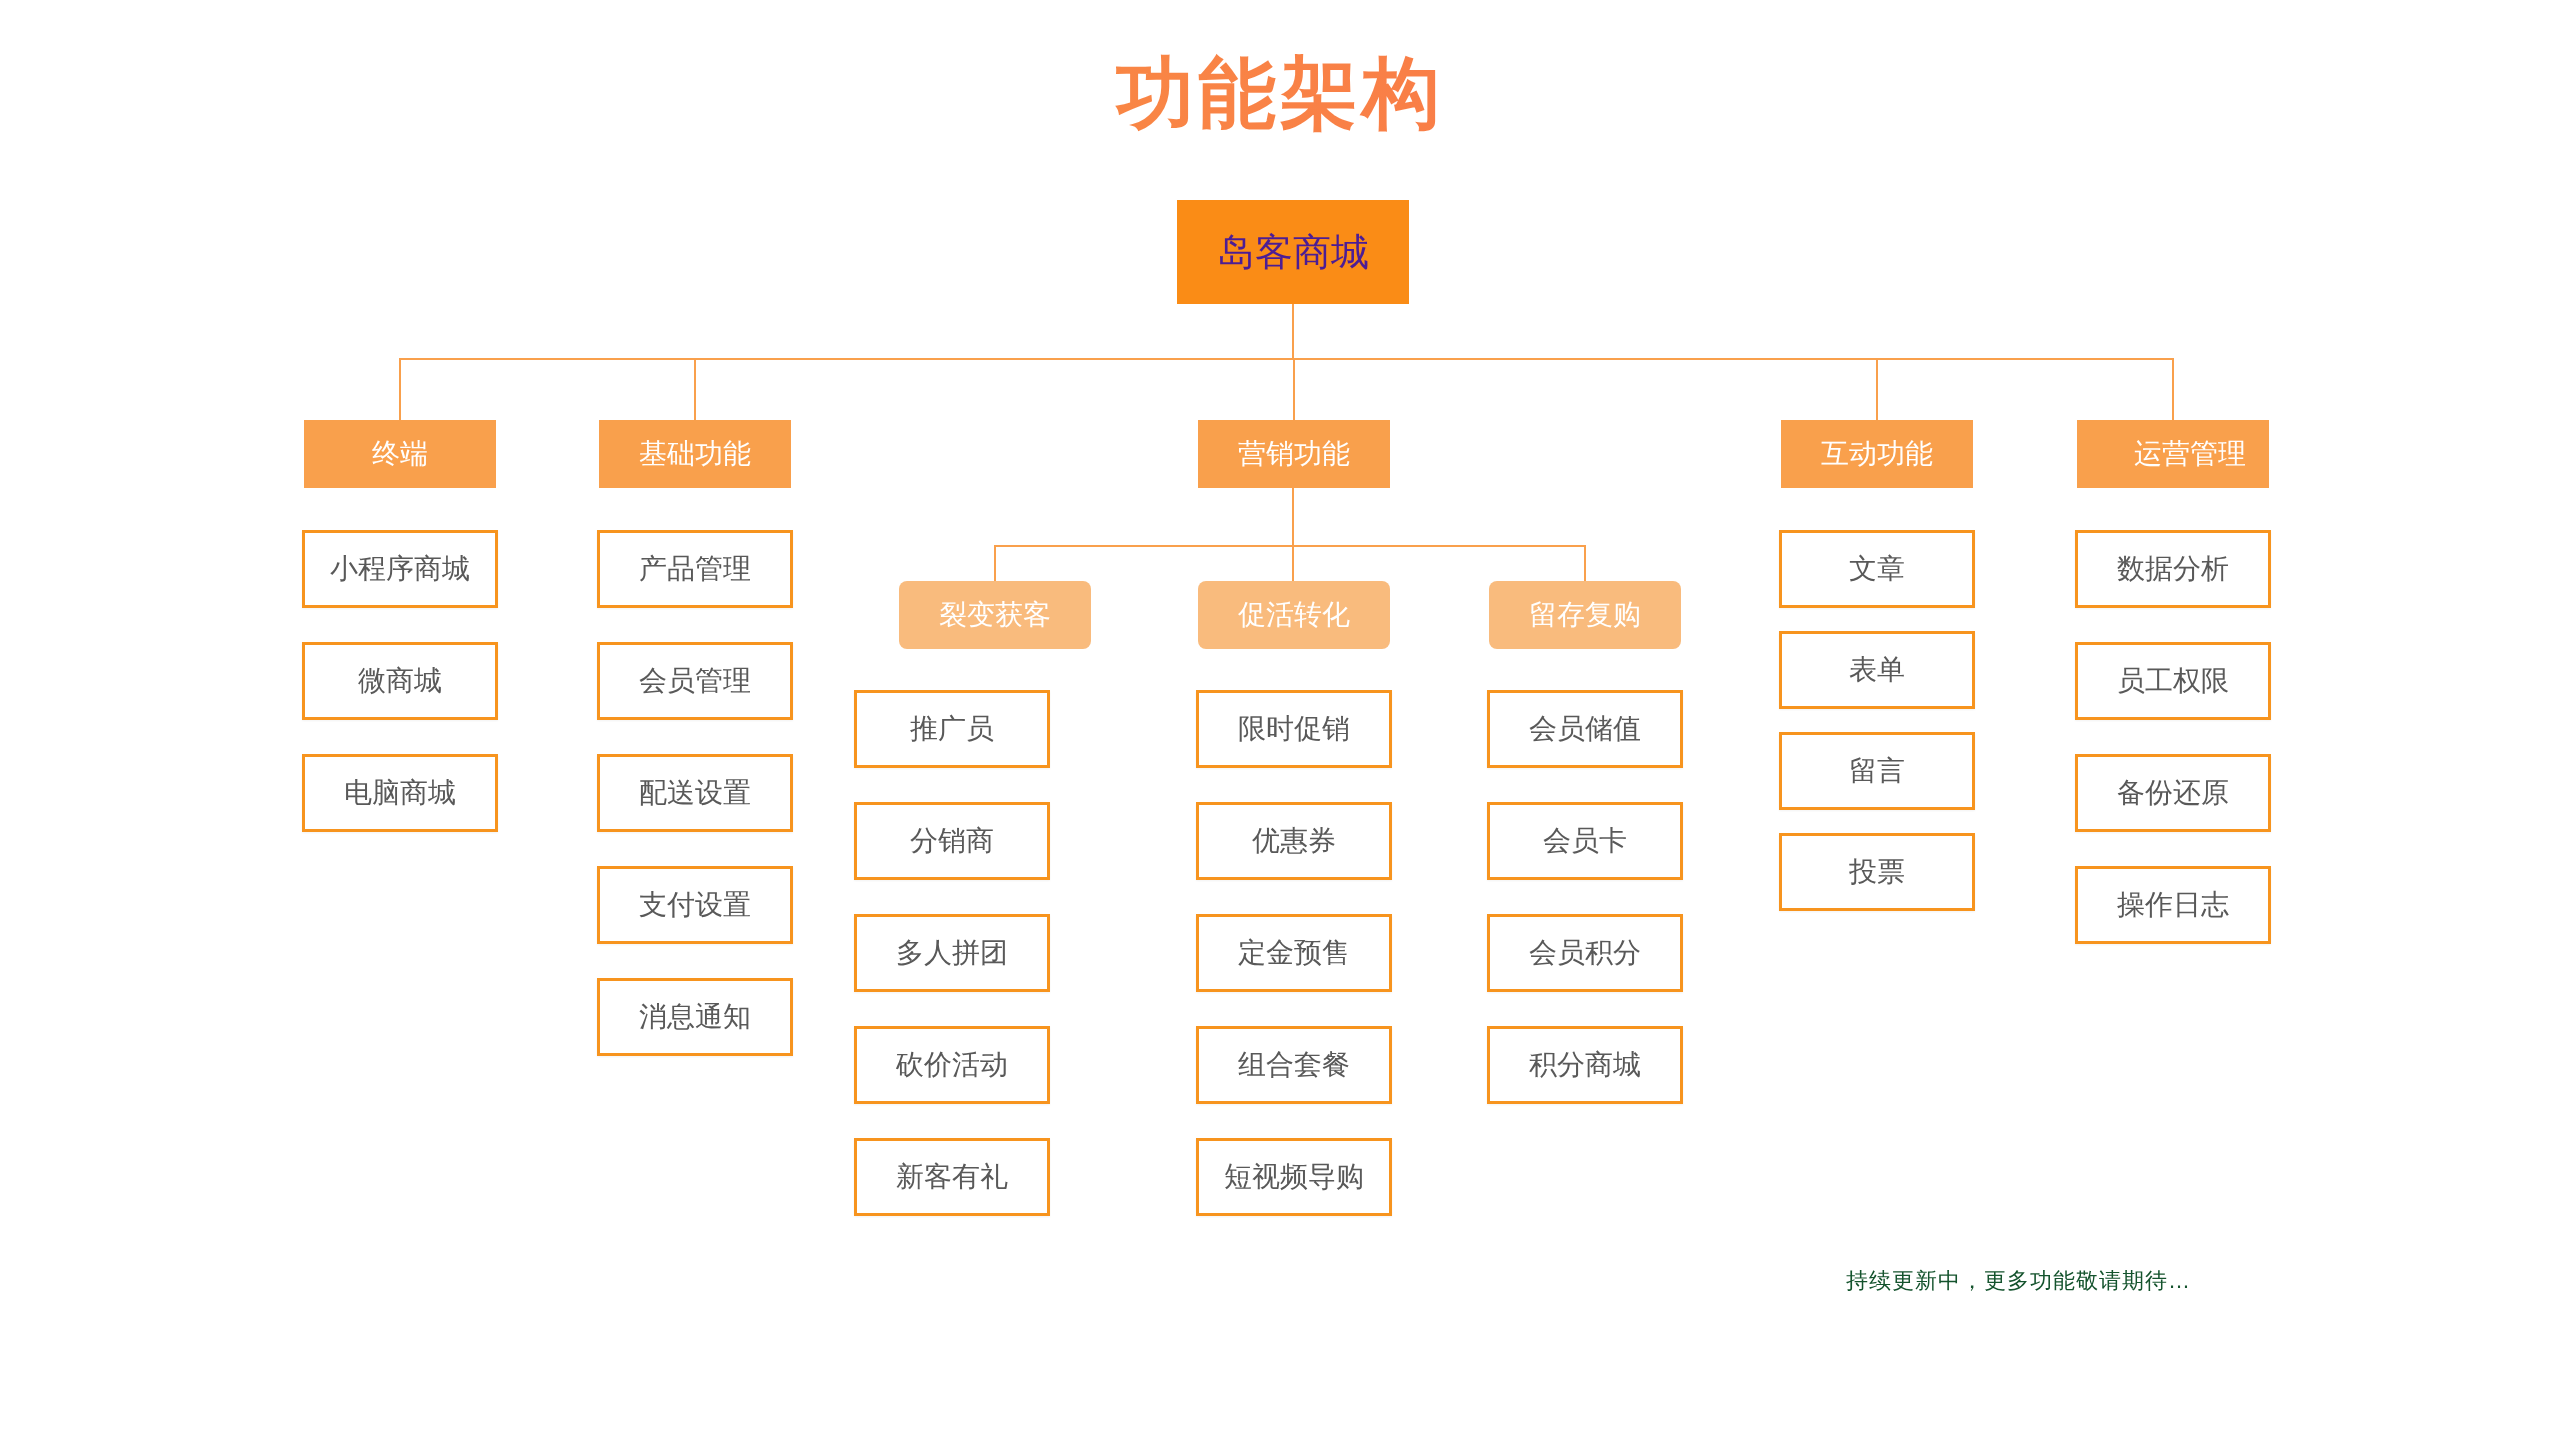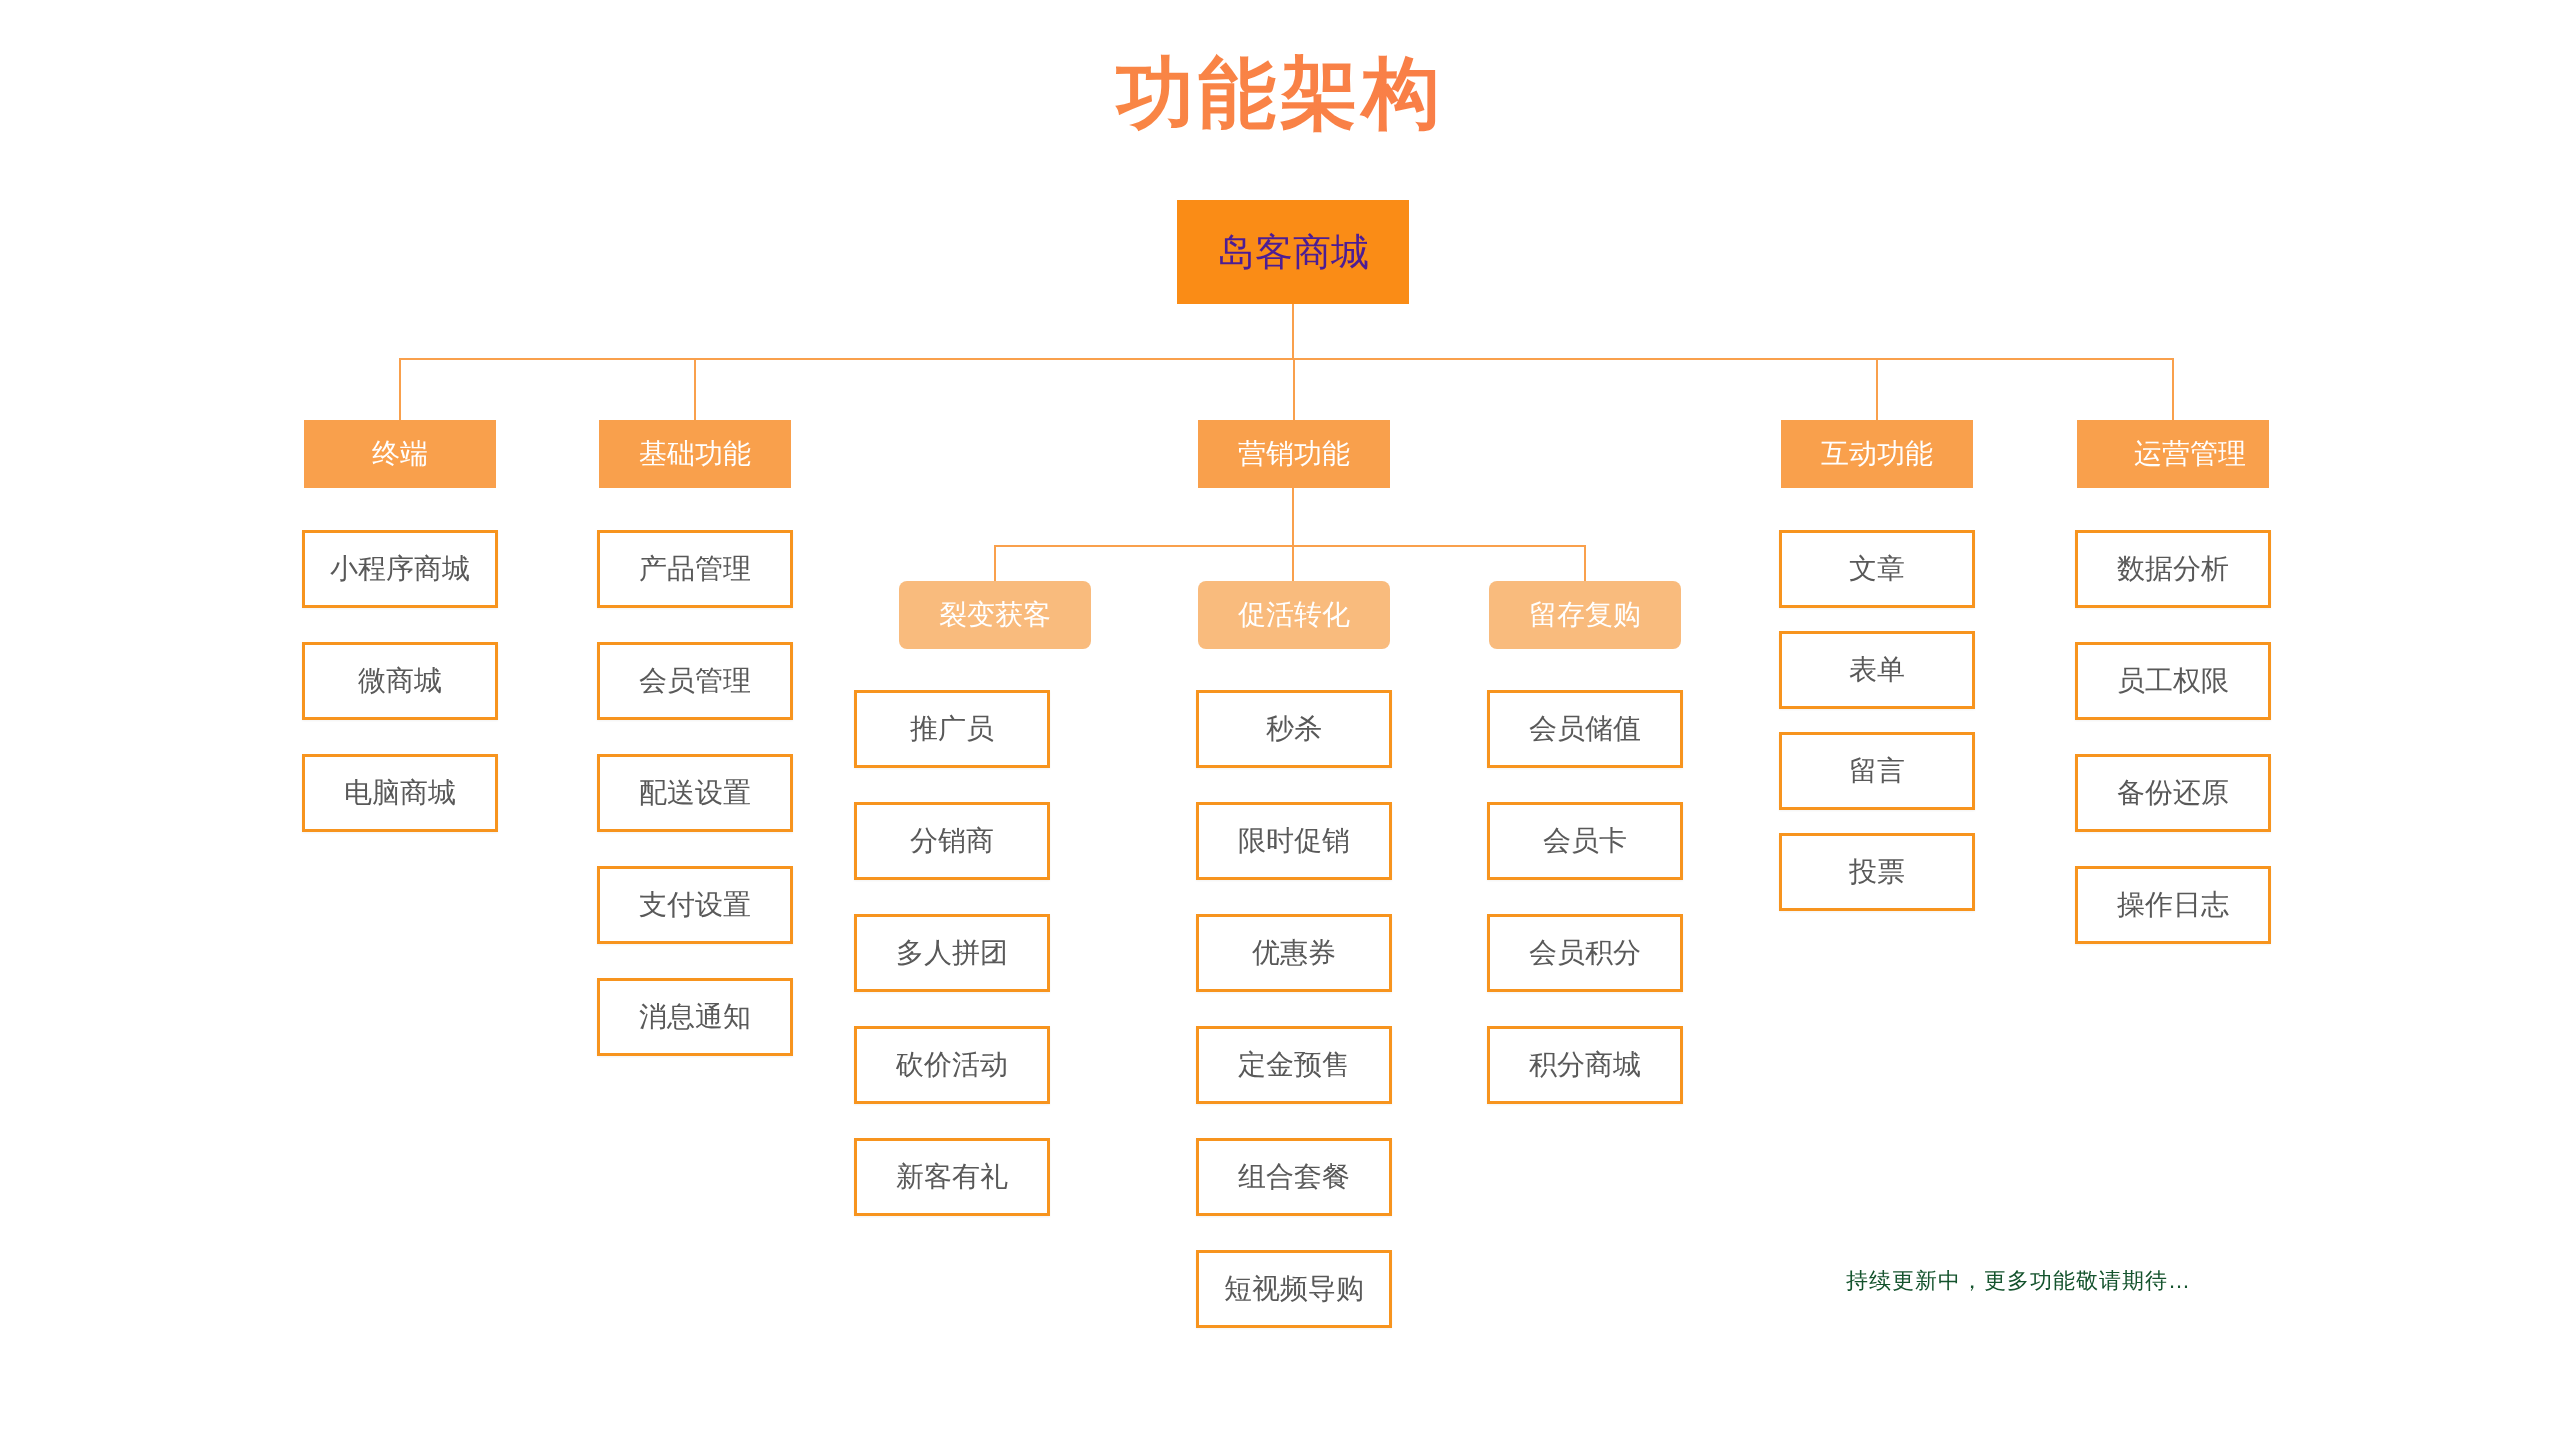--- a/index.html
+++ b/index.html
@@ -94,21 +94,20 @@
 
   <div class="col" style="left:854px;top:690px;">
     <div class="leaf">推广员</div>
     <div class="leaf">分销商</div>
     <div class="leaf">多人拼团</div>
     <div class="leaf">砍价活动</div>
     <div class="leaf">新客有礼</div>
   </div>
 
   <div class="col" style="left:1196px;top:690px;">
-    <div class="leaf">秒杀</div>
     <div class="leaf">限时促销</div>
     <div class="leaf">优惠券</div>
     <div class="leaf">定金预售</div>
     <div class="leaf">组合套餐</div>
     <div class="leaf">短视频导购</div>
   </div>
 
   <div class="col" style="left:1487px;top:690px;">
     <div class="leaf">会员储值</div>
     <div class="leaf">会员卡</div>

